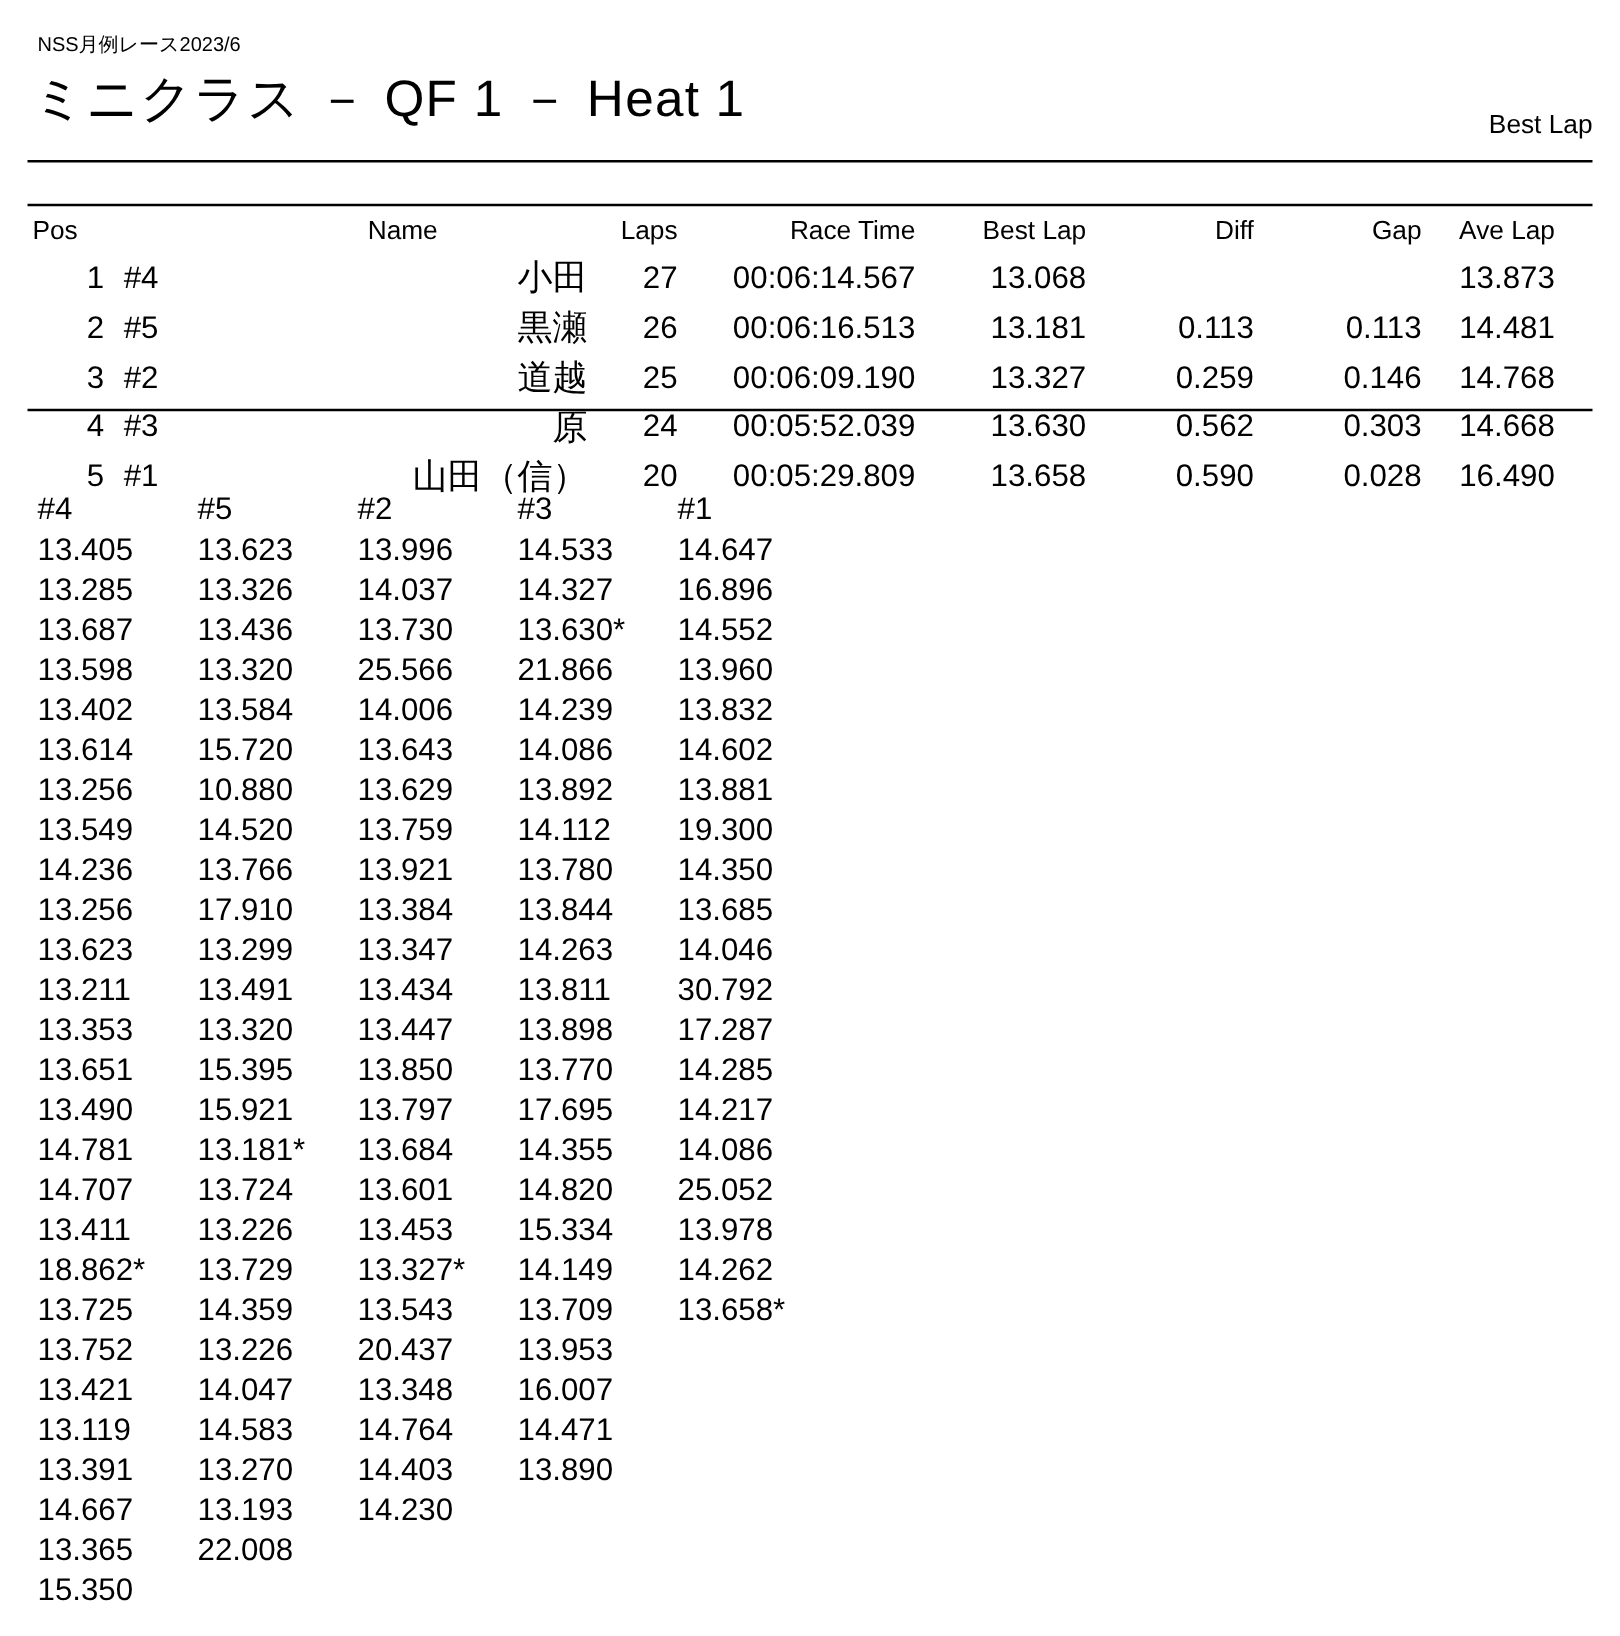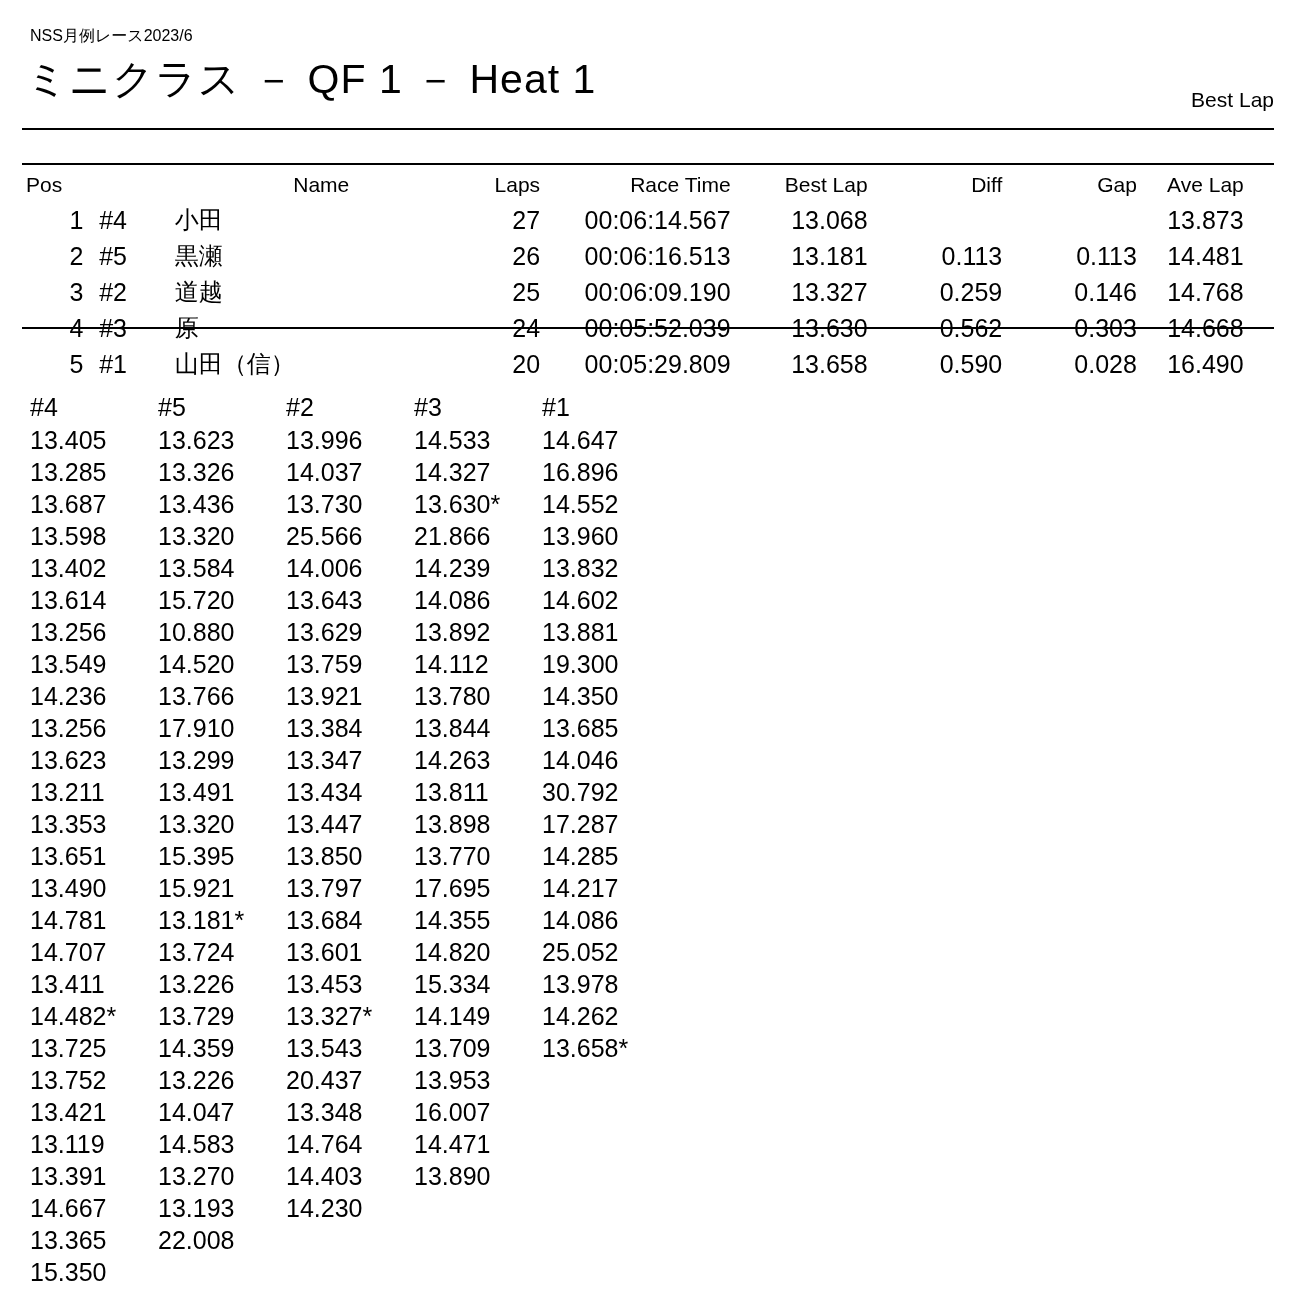--- a/index.html
+++ b/index.html
@@ -93,21 +93,21 @@
   th.col-pos  { text-align: left; padding-left: 4px !important; }
   th.col-name { text-align: center; }
   td.col-pos  { text-align: right; padding-right: 14px; }
   th.col-laps { text-align: right; padding-right: 6px; }
   td.col-laps { padding-right: 6px; }
   th.col-rtime, td.col-rtime { padding-right: 6px; }
   th.col-best, td.col-best { padding-right: 16px; }
   th.col-diff, td.col-diff { padding-right: 16px; }
   th.col-gap,  td.col-gap  { padding-right: 16px; }
   th.col-ave,  td.col-ave  { padding-right: 6px; }
-  .name-jp { font-size: 24px; }
+  .name-jp { font-size: 28px; text-align: right; }
 
   
   .laps {
     position: absolute;
     left: 30px;
     top: 390px;
     display: flex;
     gap: 0px;
     font-size: 25px;
   }
@@ -225,21 +225,21 @@
         <div class="lap">14.236</div>
         <div class="lap">13.256</div>
         <div class="lap">13.623</div>
         <div class="lap">13.211</div>
         <div class="lap">13.353</div>
         <div class="lap">13.651</div>
         <div class="lap">13.490</div>
         <div class="lap">14.781</div>
         <div class="lap">14.707</div>
         <div class="lap">13.411</div>
-        <div class="lap">14.482*</div>
+        <div class="lap">18.862*</div>
         <div class="lap">13.725</div>
         <div class="lap">13.752</div>
         <div class="lap">13.421</div>
         <div class="lap">13.119</div>
         <div class="lap">13.391</div>
         <div class="lap">14.667</div>
         <div class="lap">13.365</div>
         <div class="lap">15.350</div>
       </div>
       <div class="lap-col">

